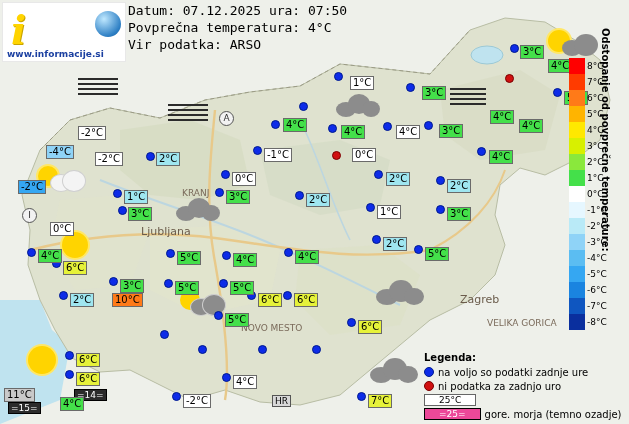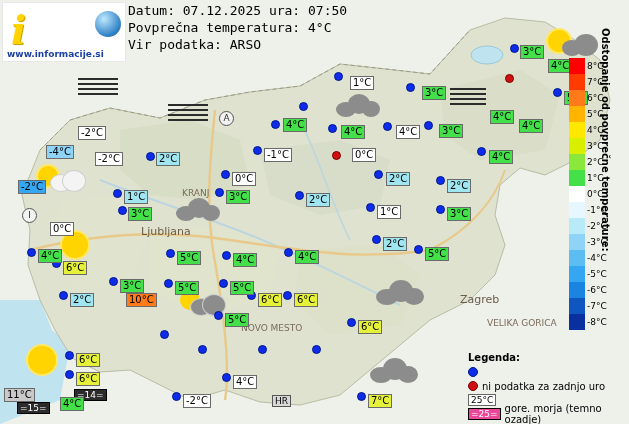--- a/index.html
+++ b/index.html
@@ -49,27 +49,27 @@
   
   .wi{position:absolute;}
   .cloud{position:absolute;background:#8c8c8c;border-radius:50%;}
   .cloud-w{position:absolute;background:#f4f4f4;border-radius:50%;border:1px solid #cfcfcf;}
   .sun{position:absolute;border-radius:50%;background:#ffd400;box-shadow:0 0 0 2px #ffe766;}
   .moon{position:absolute;border-radius:50%;background:#ffd400;}
   .lines{position:absolute;}
   .lines i{display:block;height:2px;background:#2b2b2b;margin-bottom:3px;}
 
   
-  .legend{position:absolute;left:424px;top:352px;font-size:10px;color:#000;margin-left:44px;}
+  .legend{position:absolute;left:424px;top:352px;font-size:10px;color:#000;}
   .legend .ltitle{font-weight:bold;font-size:10px;margin-bottom:2px;}
   .legend .lrow{display:flex;align-items:center;height:14px;}
   .legend .lrow span.txt{margin-left:4px;}
   .lgdot{width:8px;height:8px;border-radius:50%;background:#0d2be8;border:1px solid #001a8f;display:inline-block;}
   .lgdot.red{background:#d01010;border-color:#7a0000;}
-  .lgchip{display:inline-block;border:1px solid #666;background:#fff;font-size:9px;padding:0 2px;}
+  .lgchip{display:inline-block;border:1px solid #666;background:#fff;font-size:9px;padding:0 14px;}
   .lgchip.dark{background:#ec4899;color:#fff;border-color:#000;}
 
   
   .scale-wrap{position:absolute;left:567px;top:28px;width:60px;height:396px;}
   .scale-title{position:absolute;left:44px;top:0px;width:360px;height:14px;
                transform:rotate(90deg);transform-origin:left top;font-size:10px;font-weight:bold;}
   .scale-bar{position:absolute;left:2px;top:30px;width:16px;}
   .scale-bar div{height:16px;width:16px;}
   .scale-labels{position:absolute;left:20px;top:30px;font-size:9px;line-height:16px;}
   .scale-labels div{height:16px;}
@@ -201,21 +201,21 @@
   <div class="circlemark" style="left:22px;top:208px;">I</div>
 
   <div class="citylbl" style="left:182px;top:188px;">KRANJ</div>
   <div class="citylbl" style="left:141px;top:225px;font-size:11px;color:#6b5c4c;">Ljubljana</div>
   <div class="citylbl" style="left:241px;top:323px;">NOVO MESTO</div>
   <div class="citylbl" style="left:460px;top:293px;font-size:11px;color:#6b5c4c;">Zagreb</div>
   <div class="citylbl" style="left:487px;top:318px;">VELIKA GORICA</div>
 
   <div class="hr-box" style="left:272px;top:395px;">HR</div>
   <div class="dark-chip" style="left:74px;top:389px;">=14=</div>
-  <div class="dark-chip" style="left:17px;top:402px;">=15=</div>
+  <div class="dark-chip" style="left:8px;top:402px;">=15=</div>
 
   <div id="dots-layer">
       <div class="dot" style="left: 334px; top: 72px;"></div>
       <div class="dot" style="left: 406px; top: 83px;"></div>
       <div class="dot" style="left: 510px; top: 44px;"></div>
       <div class="dot dot-red" style="left: 505px; top: 74px;"></div>
       <div class="dot" style="left: 553px; top: 88px;"></div>
       <div class="dot" style="left: 500px; top: 113px;"></div>
       <div class="dot" style="left: 299px; top: 102px;"></div>
       <div class="dot" style="left: 271px; top: 120px;"></div>
@@ -295,38 +295,39 @@
       <div class="tl t-green" style="left: 177px; top: 251px;">5°C</div>
       <div class="tl t-green" style="left: 233px; top: 253px;">4°C</div>
       <div class="tl t-green" style="left: 295px; top: 250px;">4°C</div>
       <div class="tl t-cyan" style="left: 383px; top: 237px;">2°C</div>
       <div class="tl t-green" style="left: 425px; top: 247px;">5°C</div>
       <div class="tl t-ylw" style="left: 63px; top: 261px;">6°C</div>
       <div class="tl t-green" style="left: 120px; top: 279px;">3°C</div>
       <div class="tl t-green" style="left: 175px; top: 281px;">5°C</div>
       <div class="tl t-green" style="left: 230px; top: 281px;">5°C</div>
       <div class="tl t-cyan" style="left: 70px; top: 293px;">2°C</div>
-      <div class="tl t-orange" style="left: 126px; top: 293px;">10°C</div>
+      <div class="tl t-orange" style="left: 112px; top: 293px;">10°C</div>
       <div class="tl t-ylw" style="left: 258px; top: 293px;">6°C</div>
       <div class="tl t-ylw" style="left: 294px; top: 293px;">6°C</div>
       <div class="tl t-green" style="left: 225px; top: 313px;">5°C</div>
       <div class="tl t-ylw" style="left: 358px; top: 320px;">6°C</div>
       <div class="tl t-ylw" style="left: 76px; top: 353px;">6°C</div>
       <div class="tl t-ylw" style="left: 76px; top: 372px;">6°C</div>
       <div class="tl t-grey" style="left: 4px; top: 388px;">11°C</div>
       <div class="tl t-green" style="left: 60px; top: 397px;">4°C</div>
       <div class="tl t-white" style="left: 183px; top: 394px;">-2°C</div>
       <div class="tl t-white" style="left: 233px; top: 375px;">4°C</div>
       <div class="tl t-ylw" style="left: 368px; top: 394px;">7°C</div>
     </div>
 
   <div class="legend">
     <div class="ltitle">Legenda:</div>
     <div class="lrow">
       <span class="lgdot"></span>
+      <span class="txt">na voljo so podatki zadnje ure</span>
     </div>
     <div class="lrow">
       <span class="lgdot red"></span>
       <span class="txt">ni podatka za zadnjo uro</span>
     </div>
     <div class="lrow">
       <span class="lgchip">25°C</span>
     </div>
     <div class="lrow">
       <span class="lgchip dark">=25=</span>

